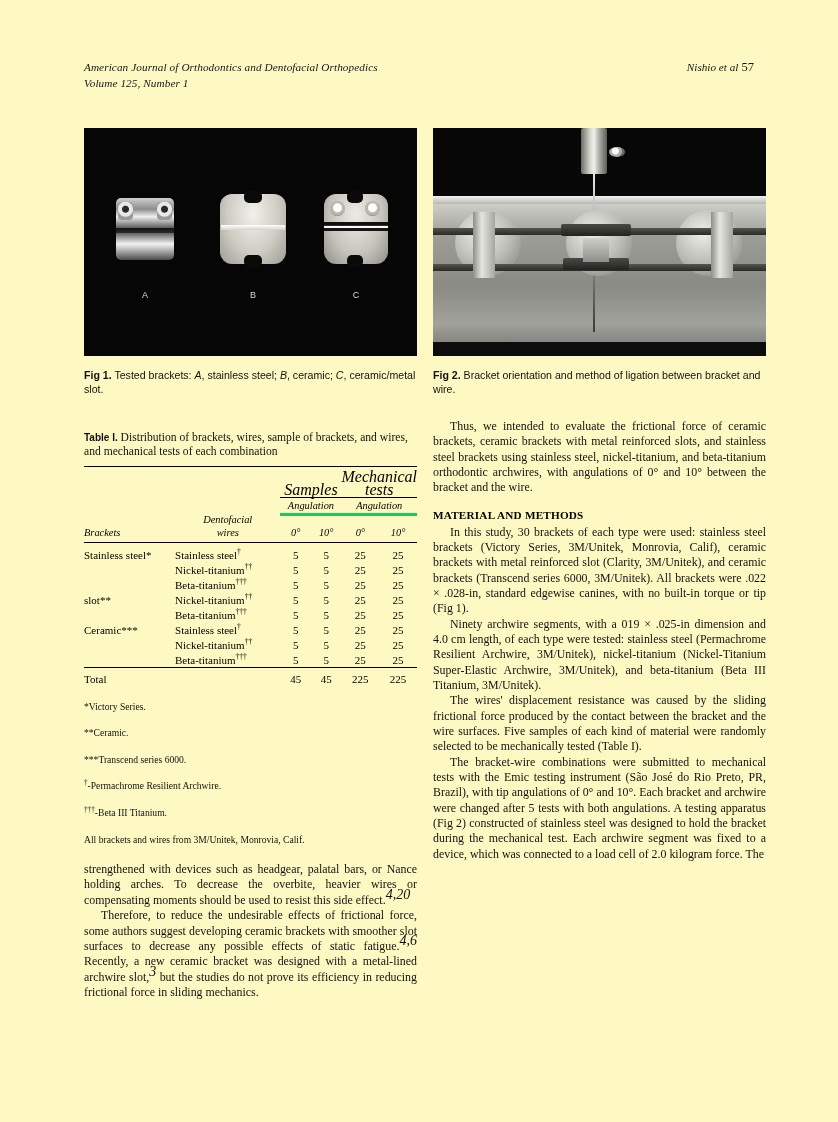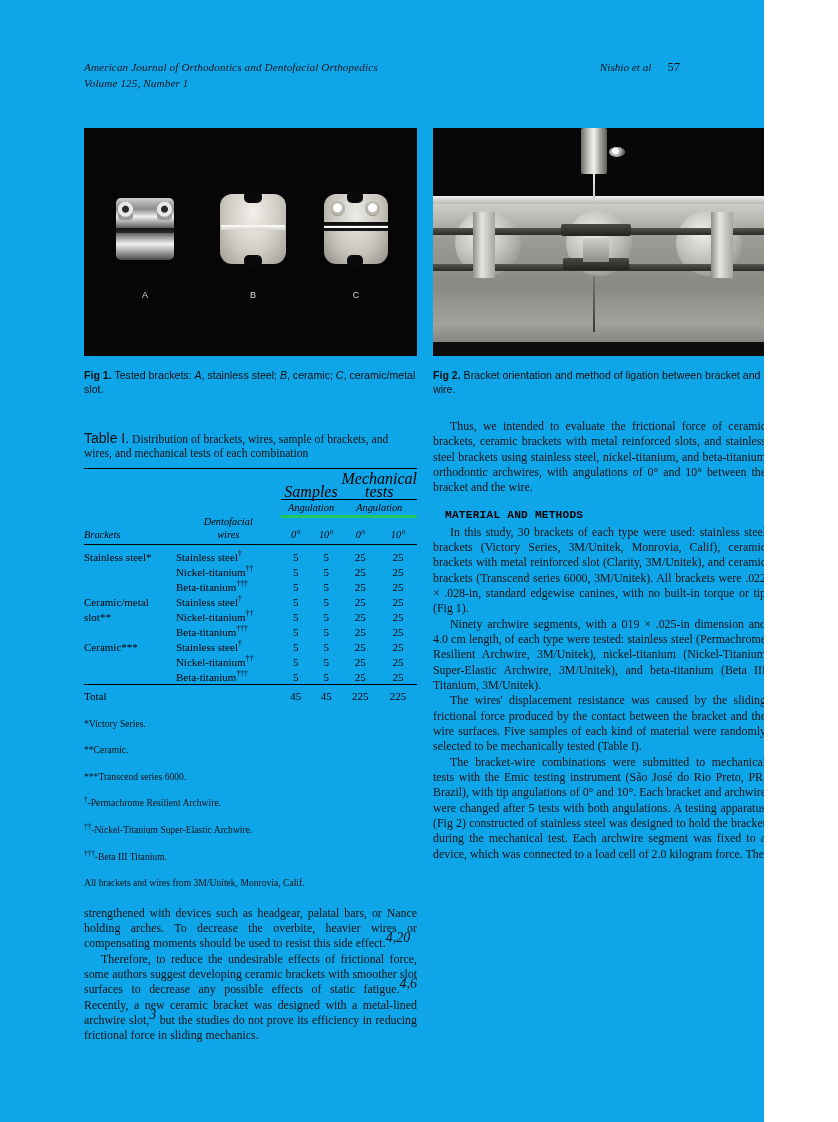--- a/index.html
+++ b/index.html
@@ -6,23 +6,23 @@
     margin: 0;
     padding: 0;
     background: #ffffff;
   }
   body {
     font-family: "Liberation Serif", serif;
     color: #000;
   }
   .page {
     position: relative;
-    width: 764px;
+    width: 838px;
     height: 1122px;
-    background: #0ea5e9;
+    background: #fef9c3;
     overflow: hidden;
     box-sizing: border-box;
   }
 
   
   .runhead {
     position: absolute;
     top: 60px;
     left: 84px;
     right: 84px;
@@ -45,21 +45,21 @@
     font-size: 11.2px;
     line-height: 15.5px;
     white-space: nowrap;
     color: #15161c;
   }
   .runhead-right .journal-author { font-style: italic; }
   .runhead-right .page-number {
     font-weight: normal;
     font-style: normal;
     font-size: 12.6px;
-    margin-left: 16px;
+    margin-left: 3px;
   }
 
   
   .col-left {
     position: absolute;
     left: 84px;
     top: 128px;
     width: 333px;
   }
   .col-right {
@@ -237,22 +237,22 @@
 
   
   .table-block { margin-top: 34px; }
   .table-caption {
     font-size: 11.6px;
     line-height: 14.2px;
     color: #111;
   }
   .table-caption .tbl-label {
     font-family: "Liberation Sans", sans-serif;
-    font-weight: normal;
-    font-size: 14px;
+    font-weight: bold;
+    font-size: 10px;
   }
   table.data {
     width: 333px;
     border-collapse: collapse;
     margin-top: 7px;
     font-size: 10.8px;
   }
   table.data th, table.data td {
     padding: 0;
     font-weight: normal;
@@ -329,25 +329,25 @@
     hyphens: manual;
   }
   p.body-par.indent { text-indent: 17px; }
   p.body-par sup {
     font-size: 14px;
     vertical-align: super;
     line-height: 0;
     font-style: italic;
   }
   .section-head {
-    font-family: Liberation Mono, monospace;
+    font-family: Liberation Serif, serif;
     font-weight: bold;
     font-size: 11.2px;
     letter-spacing: 0.2px;
-    margin: 13px 0 4px 12px;
+    margin: 13px 0 4px 0;
     color: #000;
   }
   .text-after-fig { margin-top: 22px; }
   .lower-left-text { margin-top: 16px; }
 </style>
 </head>
 <body>
 
 <div class="page">
 
@@ -458,28 +458,20 @@
             </tr>
             <tr>
               <td class="c-brackets"></td>
               <td class="c-wires">Beta-titanium<sup class="fn">†††</sup></td>
               <td class="c-num">5</td>
               <td class="c-num">5</td>
               <td class="c-num">25</td>
               <td class="c-num">25</td>
             </tr>
             <tr>
-              <td class="c-brackets">Ceramic/metal</td>
-              <td class="c-wires">Stainless steel<sup class="fn">†</sup></td>
-              <td class="c-num">5</td>
-              <td class="c-num">5</td>
-              <td class="c-num">25</td>
-              <td class="c-num">25</td>
-            </tr>
-            <tr>
               <td class="c-brackets indent">slot<span>**</span></td>
               <td class="c-wires">Nickel-titanium<sup class="fn">††</sup></td>
               <td class="c-num">5</td>
               <td class="c-num">5</td>
               <td class="c-num">25</td>
               <td class="c-num">25</td>
             </tr>
             <tr>
               <td class="c-brackets"></td>
               <td class="c-wires">Beta-titanium<sup class="fn">†††</sup></td>
@@ -524,21 +516,20 @@
               <td class="c-num">225</td>
             </tr>
           </tbody>
       </table>
 
       <div class="tbl-notes" id="table-notes">
           <div><span>*</span><span>Victory Series.</span></div>
           <div><span>**</span><span>Ceramic.</span></div>
           <div><span>***</span><span>Transcend series 6000.</span></div>
           <div><sup>†</sup><span>-Permachrome Resilient Archwire.</span></div>
-          <div><sup>††</sup><span>-Nickel-Titanium Super-Elastic Archwire.</span></div>
           <div><sup>†††</sup><span>-Beta III Titanium.</span></div>
           <div><span>All brackets and wires from 3M/Unitek, Monrovia, Calif.</span></div>
         </div>
     </div>
 
     <div class="lower-left-text">
       <p class="body-par"><span>strengthened with devices such as headgear, palatal bars, or Nance holding arches. To decrease the overbite, heavier wires or compensating moments should be used to resist this side effect.</span><sup>4,20</sup></p>
       <p class="body-par indent"><span>Therefore, to reduce the undesirable effects of frictional force, some authors suggest developing ceramic brackets with smoother slot surfaces to decrease any possible effects of static fatigue.</span><sup>4,6</sup><span> Recently, a new ceramic bracket was designed with a metal-lined archwire slot,</span><sup>3</sup><span> but the studies do not prove its efficiency in reducing frictional force in sliding mechanics.</span></p>
     </div>
   </div>

